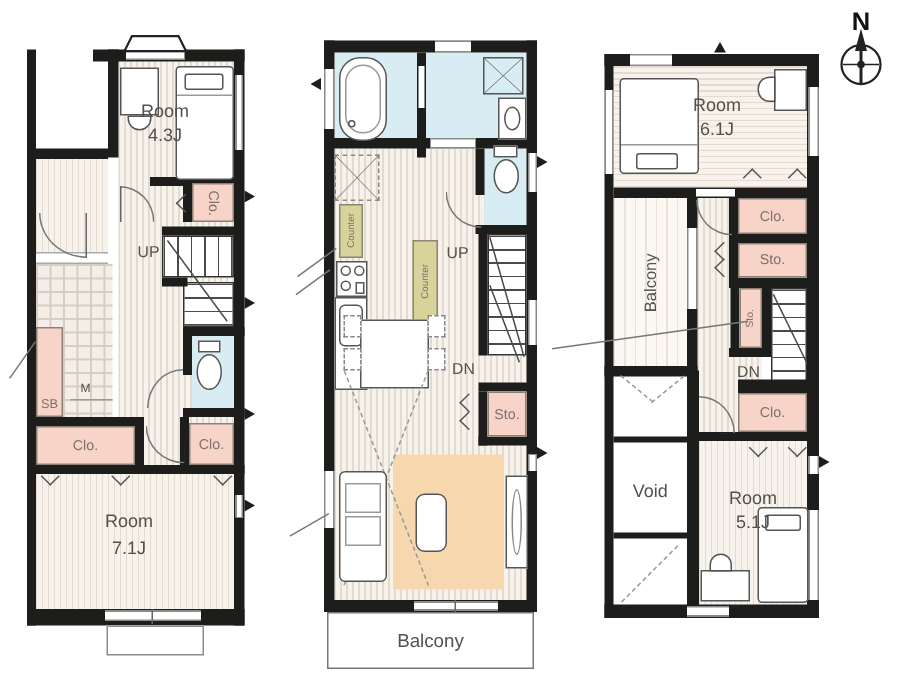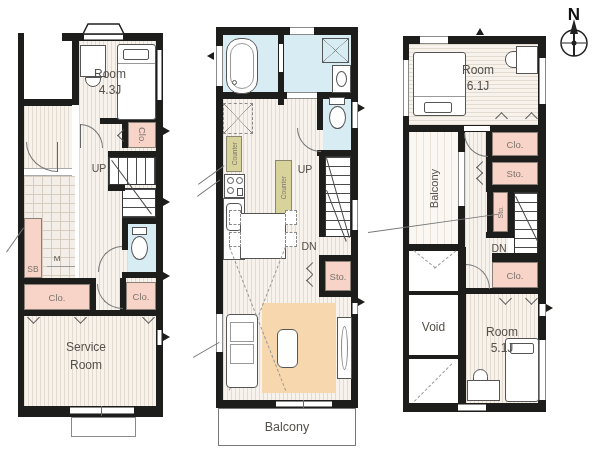--- a/index.html
+++ b/index.html
@@ -130,22 +130,22 @@
   <div class="a lead" style="left:6px;top:252px;width:30px;transform:rotate(-55deg)"></div>
 
   <div class="a" style="left:71px;top:417px;width:65px;height:20px;border:1px solid #8a8a8a;background:#fff"></div>
 
   <div class="a lbl" style="left:80px;top:66px;width:60px;height:34px;font-size:12px;line-height:16px">
     <div>Room</div>
     <div>4.3J</div>
   </div>
   <div class="a lbl" style="left:88px;top:162px;width:22px;height:12px;font-size:10.5px">UP</div>
   <div class="a lbl" style="left:46px;top:338px;width:80px;height:54px;font-size:12px;line-height:18px">
-    <div>Service</div>
     <div>Room</div>
+    <div>7.1J</div>
   </div>
 
   <div class="a blue" style="left:223px;top:35px;width:55px;height:57px"></div>
   <div class="a blue" style="left:284px;top:35px;width:67px;height:57px"></div>
   <div class="a fv" style="left:223px;top:99px;width:128px;height:301px"></div>
   <div class="a blue" style="left:323px;top:99px;width:28px;height:51px"></div>
   <div class="a sth" style="left:325px;top:156px;width:26px;height:81px"></div>
   <div class="a sline" style="left:327px;top:158px;width:83px;transform:rotate(74deg)"></div>
   <div class="a sline" style="left:327px;top:190px;width:55px;transform:rotate(69deg)"></div>
   <div class="a rug" style="left:262px;top:303px;width:74px;height:90px"></div>

